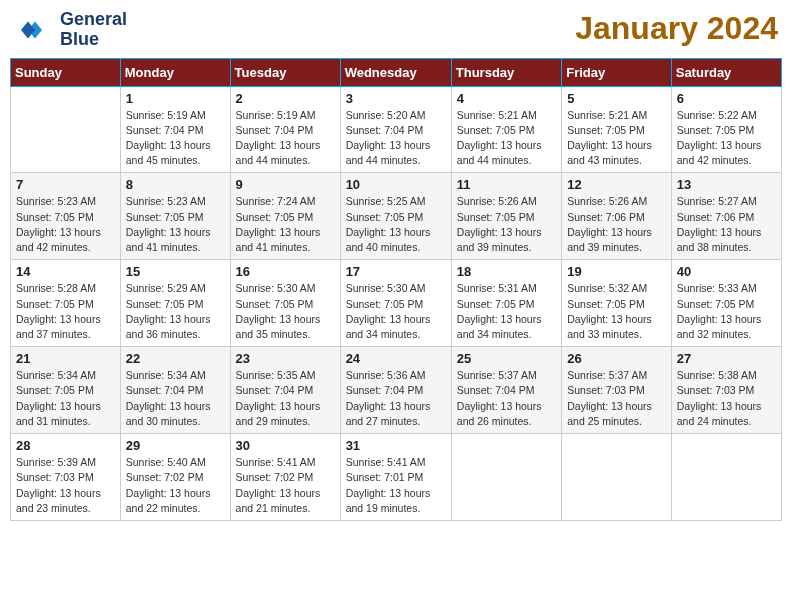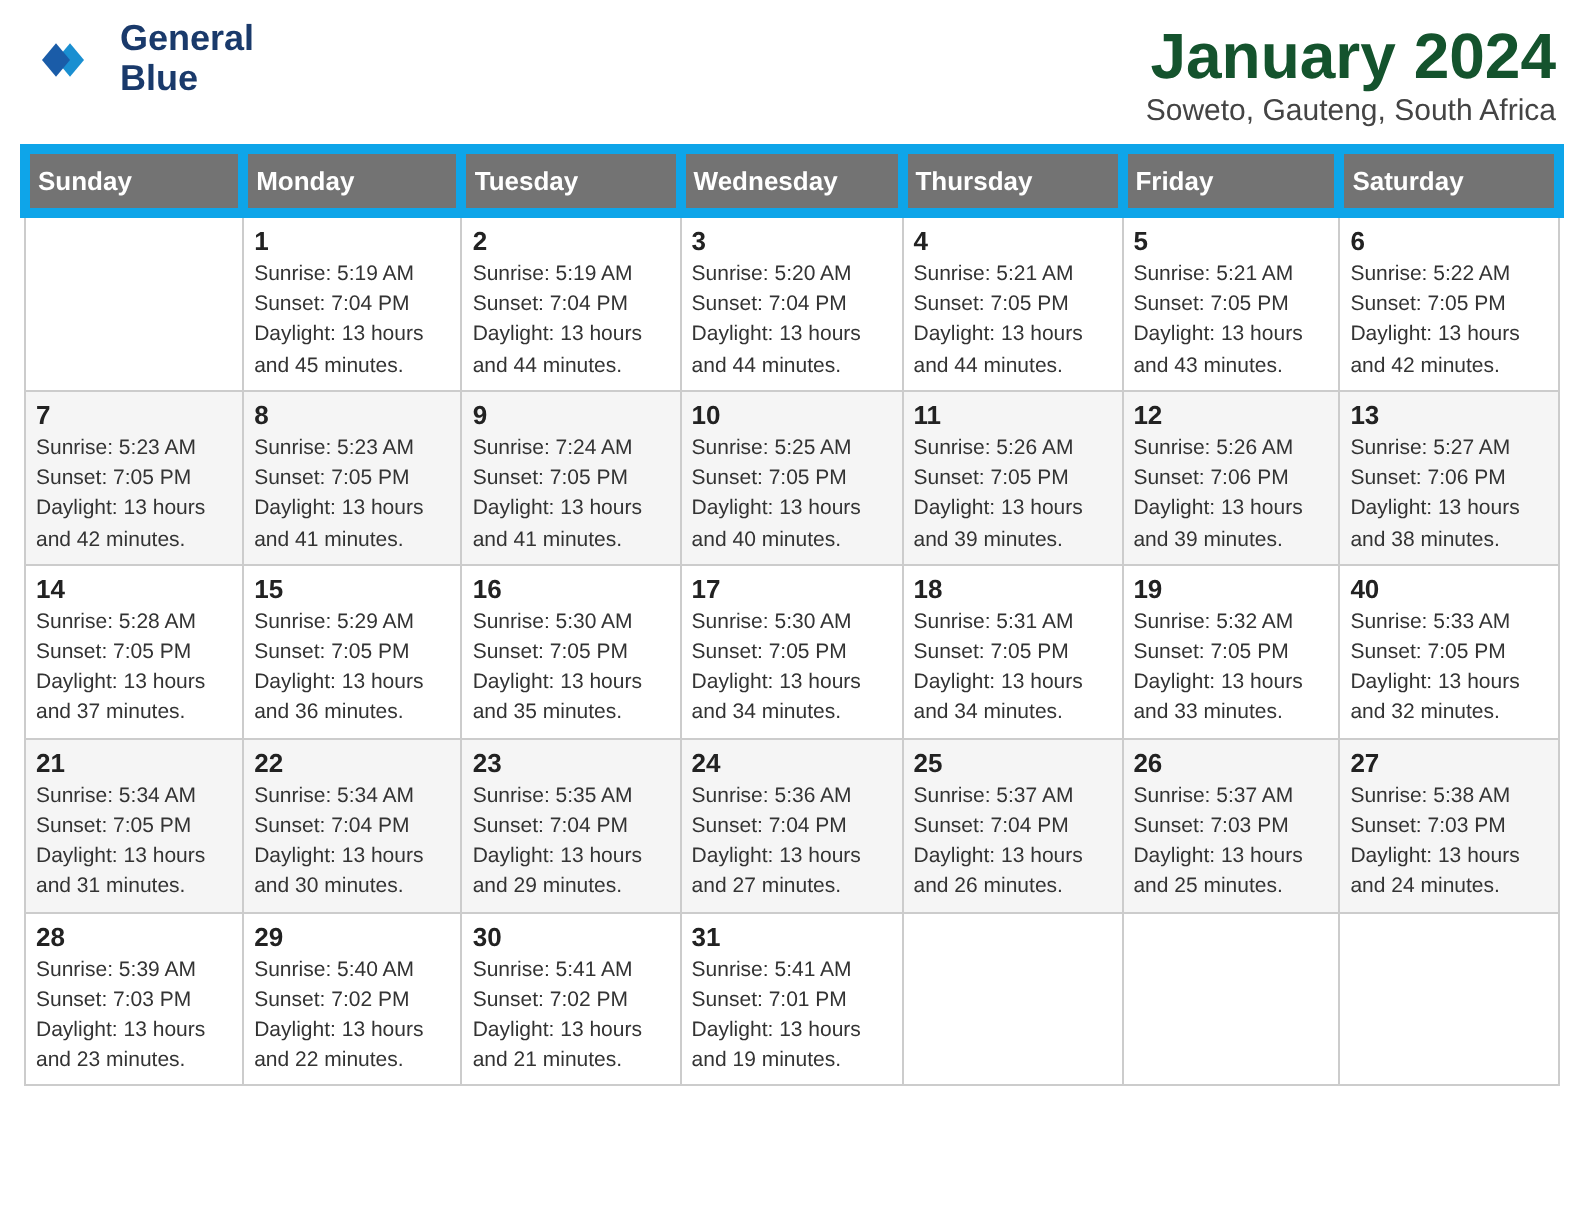--- a/index.html
+++ b/index.html
@@ -34,39 +34,39 @@
     .logo-icon {
       width: 28px;
       height: 28px;
     }
     .title-block {
       text-align: right;
     }
     .month-title {
       font-size: 32px;
       font-weight: bold;
-      color: #14532d;
+      color: #a16207;
     }
     .location {
       font-size: 15px;
       color: #444;
     }
     .calendar {
       width: 100%;
       border-collapse: collapse;
       border: 1px solid #ccc;
     }
     .calendar th {
-      background-color: #737373;
+      background-color: #7f1d1d;
       color: #fff;
       font-size: 13px;
       font-weight: bold;
       padding: 6px 4px;
       text-align: left;
-      border: 5px solid #0ea5e9;
+      border: 1px solid #0ea5e9;
     }
     .calendar td {
       vertical-align: top;
       border: 1px solid #ccc;
       padding: 4px 5px;
       width: 113px;
       min-height: 80px;
       font-size: 11px;
       color: #333;
       background: #fff;
@@ -99,21 +99,20 @@
       <polygon points="30,8 40,20 30,32 20,20" fill="#1a8fd1"></polygon>
       <polygon points="20,8 30,20 20,32 10,20" fill="#1a5ca8"></polygon>
     </svg>
     <div class="logo-text">
       <span>General</span>
       <span>Blue</span>
     </div>
   </div>
   <div class="title-block">
     <div class="month-title">January 2024</div>
-    <div class="location">Soweto, Gauteng, South Africa</div>
   </div>
 </div>
 
 <table class="calendar">
   <thead>
     <tr>
     <th>Sunday</th>
         <th>Monday</th>
         <th>Tuesday</th>
         <th>Wednesday</th>

